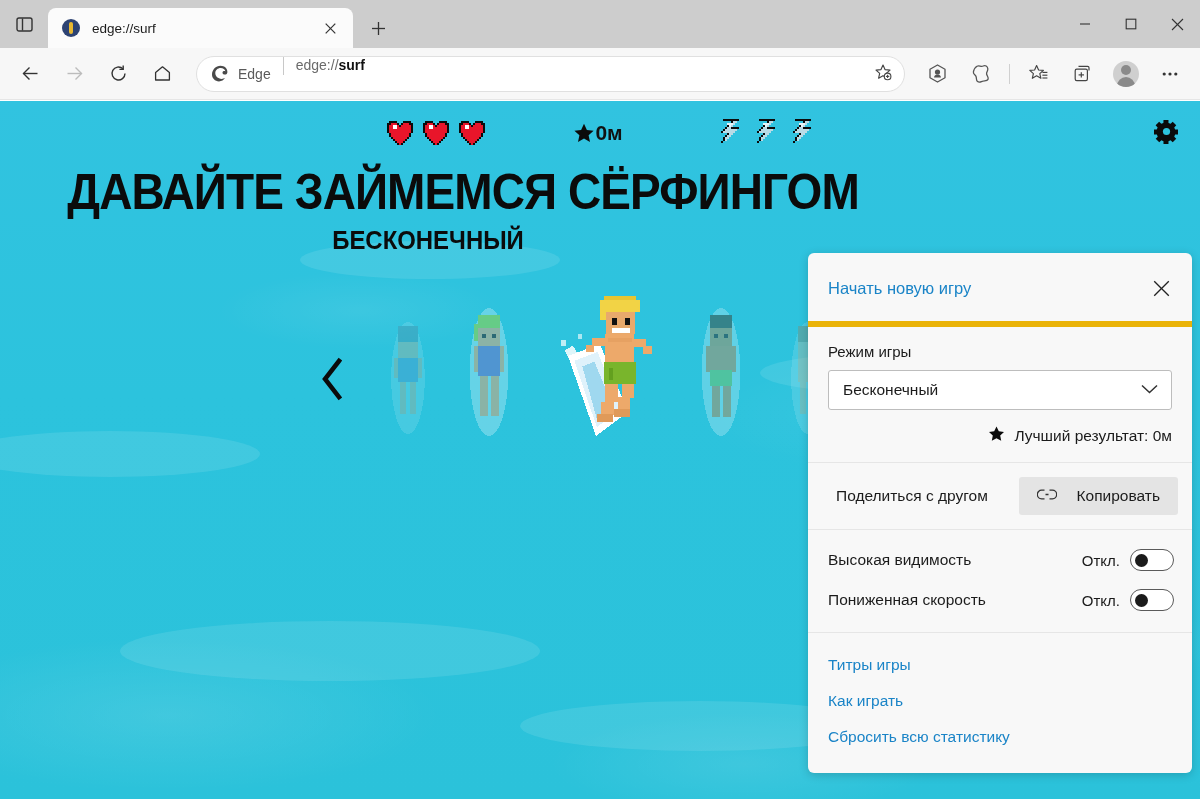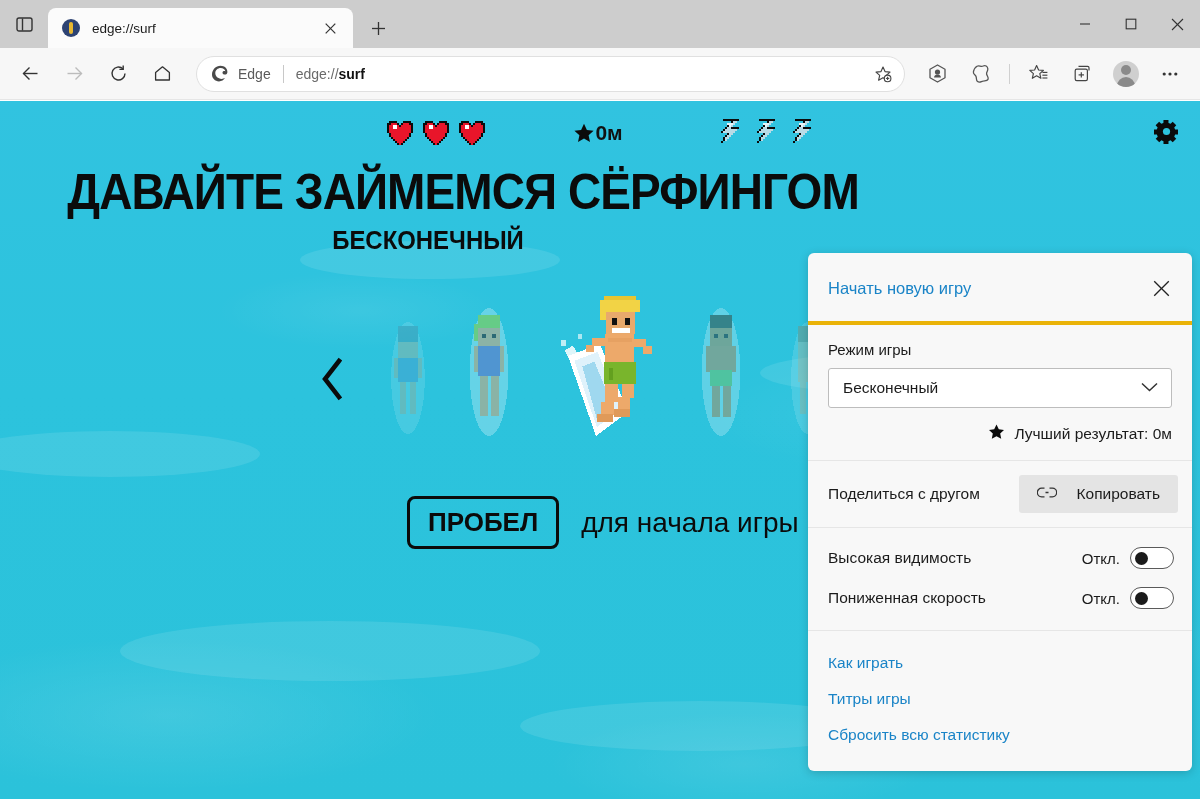--- a/index.html
+++ b/index.html
@@ -70,21 +70,21 @@
     border-bottom: 1px solid #e6e6e6;
   }
   .tb-btn {
     width: 36px; height: 36px; border-radius: 6px;
     display: flex; align-items: center; justify-content: center;
     flex: 0 0 auto; margin: 0 4px;
   }
   .omnibox {
     flex: 1 1 auto; height: 36px; background: #ffffff;
     border-radius: 18px; margin: 0 10px 0 12px;
-    display: flex; align-items: center; padding: 0 6px 0 14px;
+    display: flex; padding: 0 6px 0 14px;
     border: 1px solid #e0e0e0;
   }
   .omni-brand {
     display: flex; align-items: center; flex: 0 0 auto;
   }
   .omni-brand-label {
     font-size: 14px; color: #5a5a5a; margin-left: 8px;
   }
   .omni-divider {
     width: 1px; height: 18px; background: #c8c8c8; margin: 0 12px;
@@ -192,21 +192,21 @@
   .panel {
     position: absolute; left: 808px; top: 152px;
     width: 384px; background: #f8f8f8;
     border-radius: 6px;
     box-shadow: 0 2px 10px rgba(0,0,0,0.18);
     overflow: hidden;
   }
   .panel-header {
     display: flex; align-items: center; justify-content: space-between;
     padding: 20px 16px 18px 20px;
-    border-bottom: 4px solid #eab308;
+    border-bottom: 6px solid #eab308;
     gap: 23px;
   }
   .panel-new-game {
     font-size: 16.5px; color: #1a84c7;
   }
   .panel-close {
     width: 30px; height: 30px;
     display: flex; align-items: center; justify-content: center;
   }
   .panel-section {
@@ -223,21 +223,21 @@
   .best-row {
     display: flex; align-items: center; gap: 9px; margin-top: 16px; justify-content: flex-end;
   }
   .best-text { font-size: 15.5px; color: #1b1b1b; }
 
   .share-row {
     display: flex; align-items: center; justify-content: space-between;
     padding: 14px 14px 14px 20px;
     border-bottom: 1px solid #e6e6e6;
   }
-  .share-label { font-size: 15.5px; color: #1b1b1b; }
+  .share-label { font-size: 15.5px; color: #1b1b1b; margin-left: 8px; }
   .copy-btn {
     background: #e4e4e4; border-radius: 3px; height: 38px;
     display: flex; align-items: center; gap: 20px;
     padding: 0 18px; font-size: 15.5px; color: #1b1b1b;
   }
 
   .toggle-section { padding: 10px 18px 12px 20px; border-bottom: 1px solid #e6e6e6; }
   .toggle-row {
     display: flex; align-items: center; justify-content: space-between;
     height: 40px;
@@ -567,24 +567,20 @@
           <ellipse cx="6.5" cy="15" rx="4.2" ry="14" fill="#9fe2f0" opacity="0.75"></ellipse>
           <rect x="4" y="2" width="5" height="4" fill="#9a7f55"></rect>
           <rect x="4" y="6" width="5" height="4" fill="#d9b98e"></rect>
           <rect x="4" y="10" width="5" height="6" fill="#d9b98e"></rect>
           <rect x="4.5" y="16" width="1.6" height="8" fill="#d9b98e"></rect>
           <rect x="7" y="16" width="1.6" height="8" fill="#d9b98e"></rect>
         </svg>
       </div>
     </div>
 
-    <div class="start-row">
-      <div class="key-box">ПРОБЕЛ</div>
-      <div class="start-text">для начала игры</div>
-    </div>
 
     <div class="panel">
 
       <div class="panel-header">
         <span class="panel-new-game">Начать новую игру</span>
         <span class="panel-close">
           <svg width="17" height="17" viewBox="0 0 17 17">
             <line x1="1.2" y1="1.2" x2="15.8" y2="15.8" stroke="#222" stroke-width="1.3"></line>
             <line x1="15.8" y1="1.2" x2="1.2" y2="15.8" stroke="#222" stroke-width="1.3"></line>
           </svg>
@@ -640,20 +636,20 @@
           <span class="toggle-right">
             <span class="toggle-state">Откл.</span>
             <span class="switch">
                 <span class="knob"></span>
               </span>
           </span>
         </div>
       </div>
 
       <div class="links-section">
+        <span class="panel-link">Титры игры</span>
         <span class="panel-link">Как играть</span>
-        <span class="panel-link">Титры игры</span>
         <span class="panel-link">Сбросить всю статистику</span>
       </div>
 
     </div>
   </div>
 </div>
 
 </body></html>

